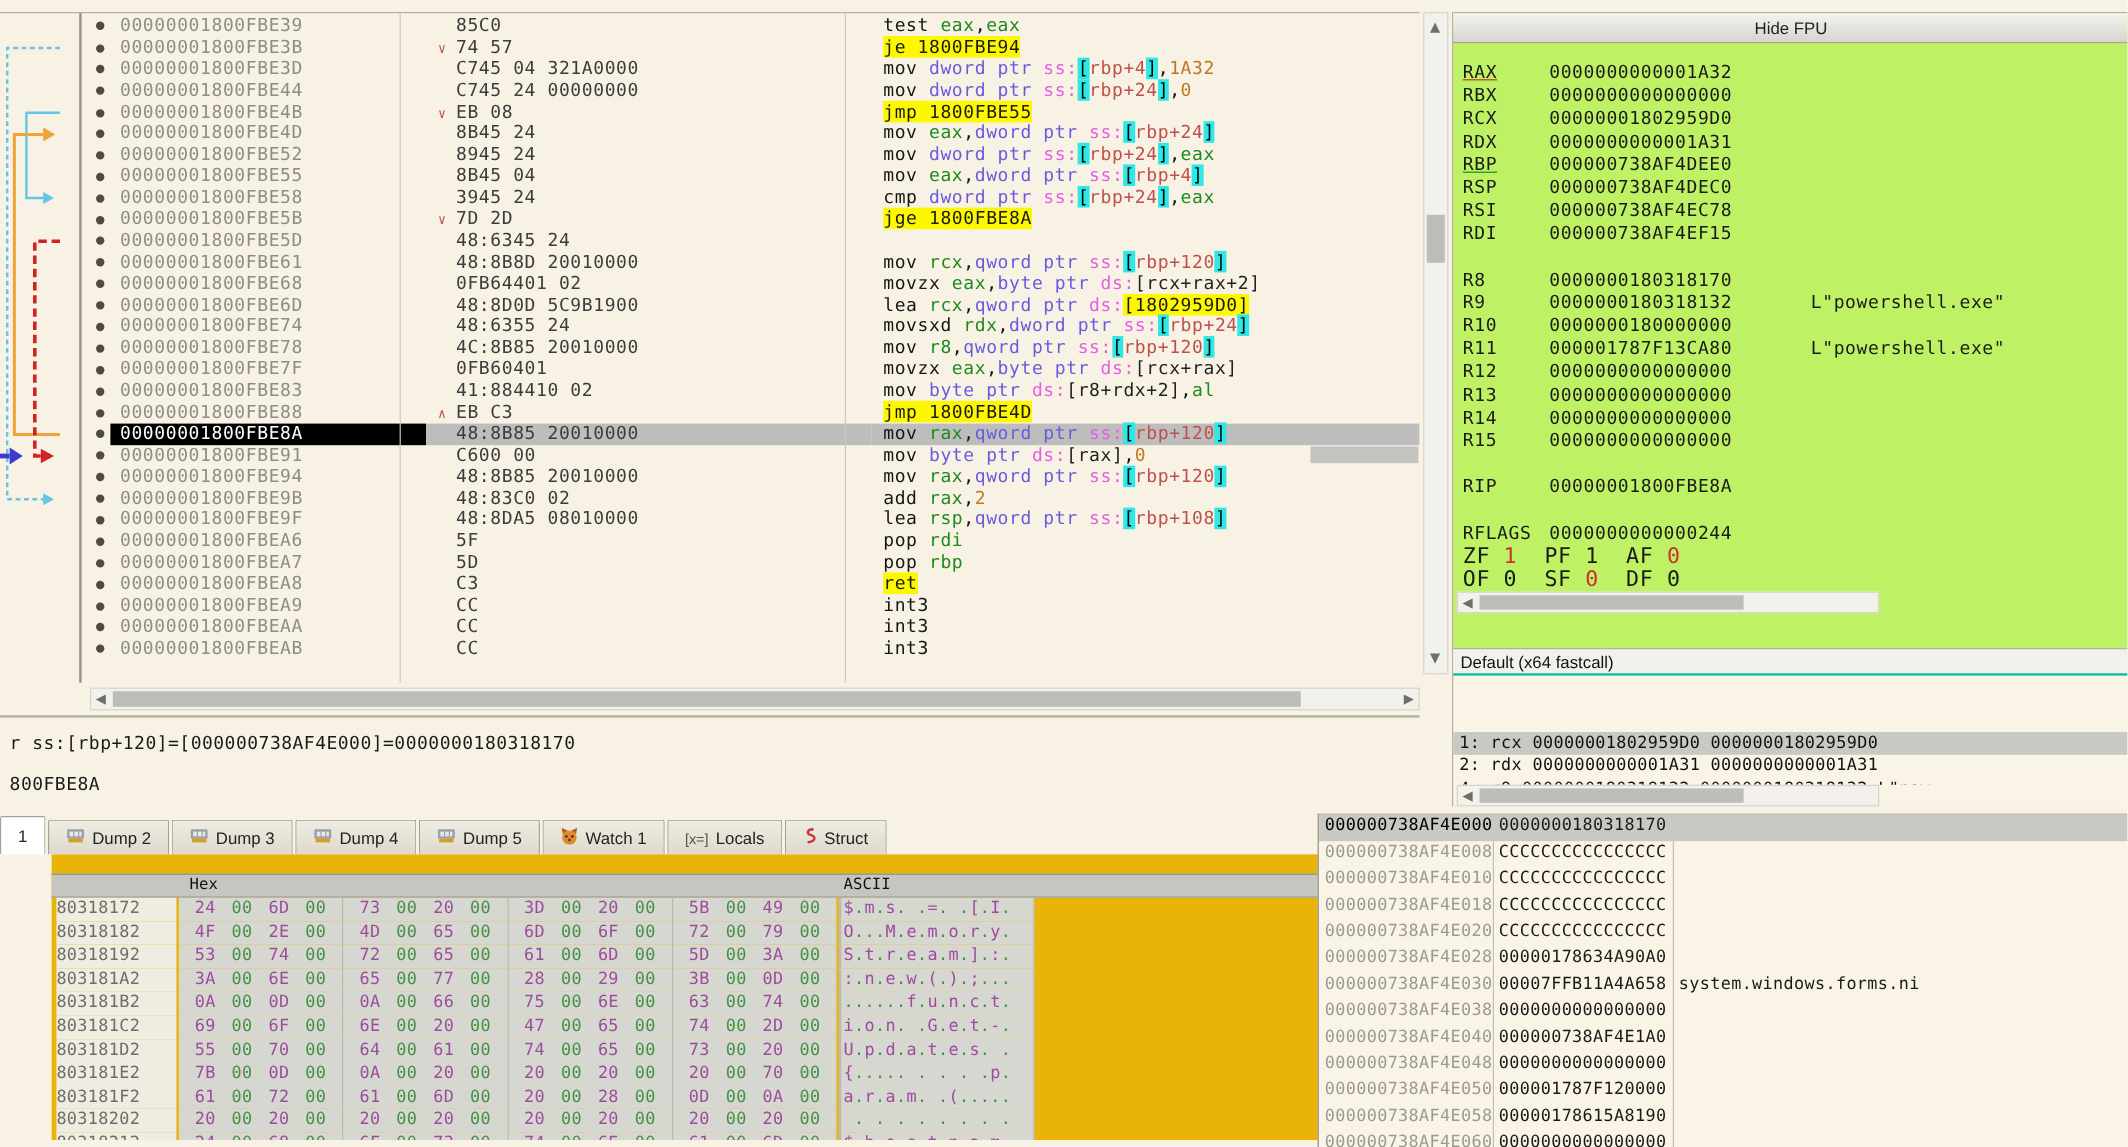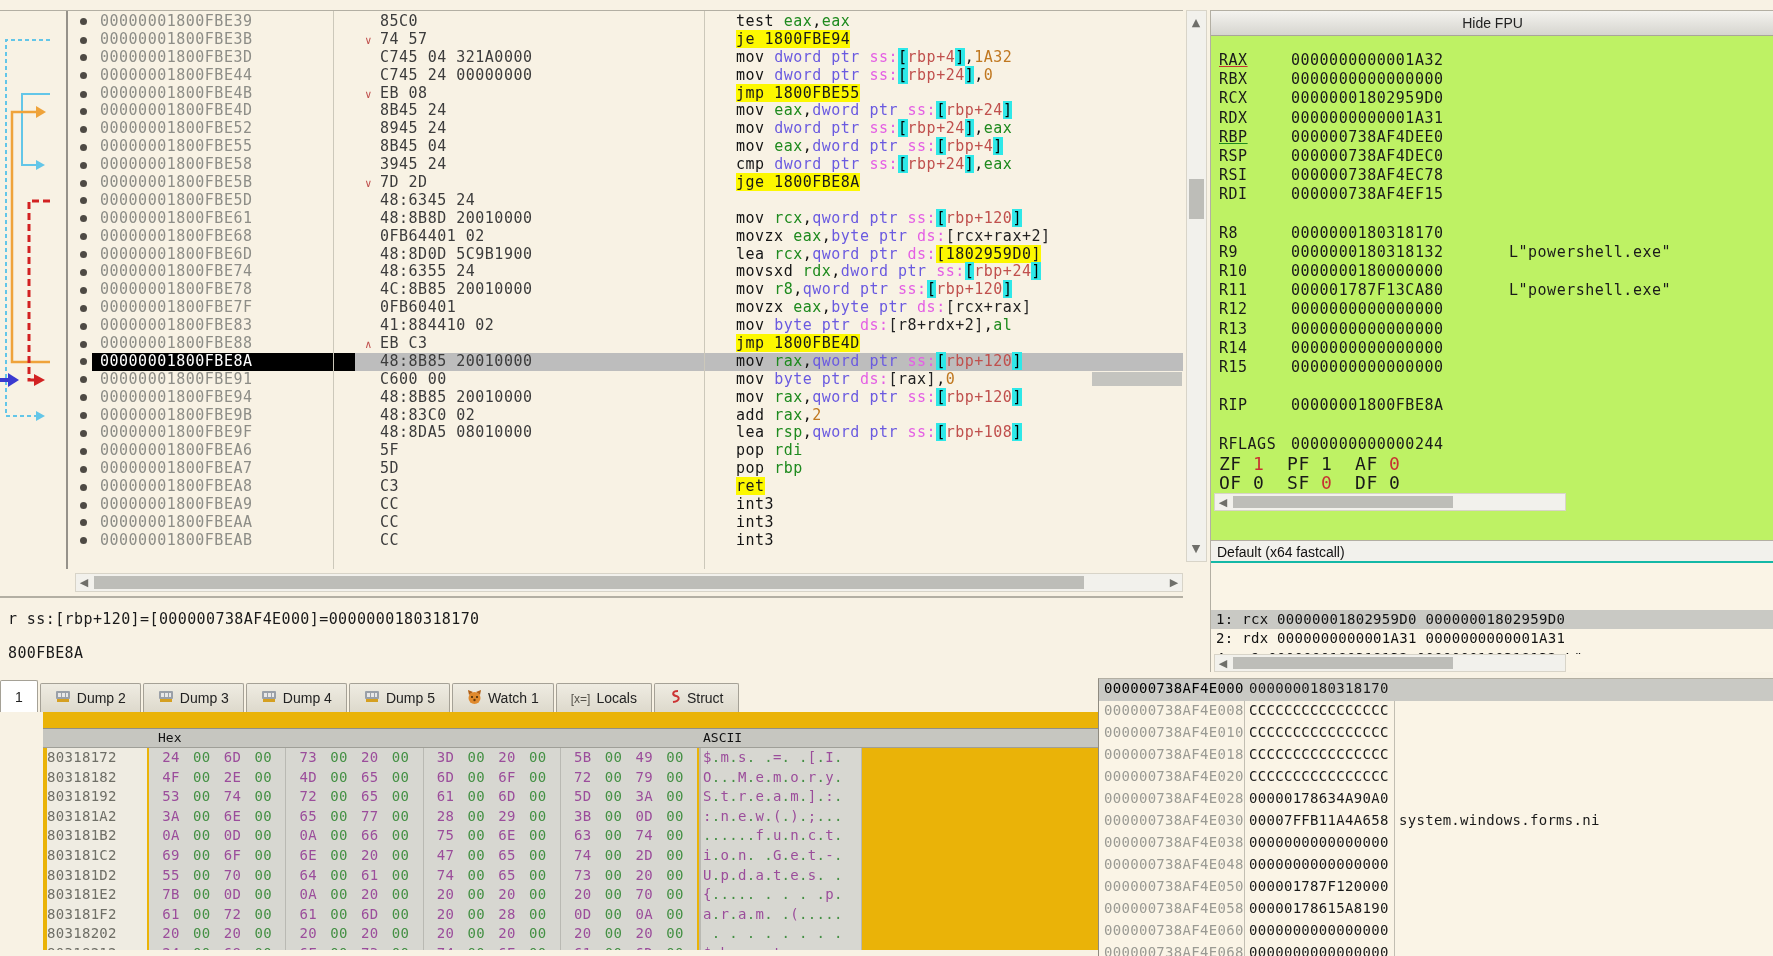--- a/index.html
+++ b/index.html
@@ -313,20 +313,21 @@
     <div class="colline" style="left:295px;"></div>
     <div id="stack-rows">
         <div class="srow sel"><span class="saddr">000000738AF4E000</span><span class="sval">0000000180318170</span></div>
         <div class="srow"><span class="saddr">000000738AF4E008</span><span class="sval">CCCCCCCCCCCCCCCC</span></div>
         <div class="srow"><span class="saddr">000000738AF4E010</span><span class="sval">CCCCCCCCCCCCCCCC</span></div>
         <div class="srow"><span class="saddr">000000738AF4E018</span><span class="sval">CCCCCCCCCCCCCCCC</span></div>
         <div class="srow"><span class="saddr">000000738AF4E020</span><span class="sval">CCCCCCCCCCCCCCCC</span></div>
         <div class="srow"><span class="saddr">000000738AF4E028</span><span class="sval">00000178634A90A0</span></div>
         <div class="srow"><span class="saddr">000000738AF4E030</span><span class="sval">00007FFB11A4A658</span><span class="snote">system.windows.forms.ni</span></div>
         <div class="srow"><span class="saddr">000000738AF4E038</span><span class="sval">0000000000000000</span></div>
+        <div class="srow"><span class="saddr">000000738AF4E040</span><span class="sval">000000738AF4E1A0</span></div>
         <div class="srow"><span class="saddr">000000738AF4E048</span><span class="sval">0000000000000000</span></div>
         <div class="srow"><span class="saddr">000000738AF4E050</span><span class="sval">000001787F120000</span></div>
         <div class="srow"><span class="saddr">000000738AF4E058</span><span class="sval">00000178615A8190</span></div>
         <div class="srow"><span class="saddr">000000738AF4E060</span><span class="sval">0000000000000000</span></div>
         <div class="srow"><span class="saddr">000000738AF4E068</span><span class="sval">0000000000000000</span></div>
       </div>
   </div>
 
 </div>
 

